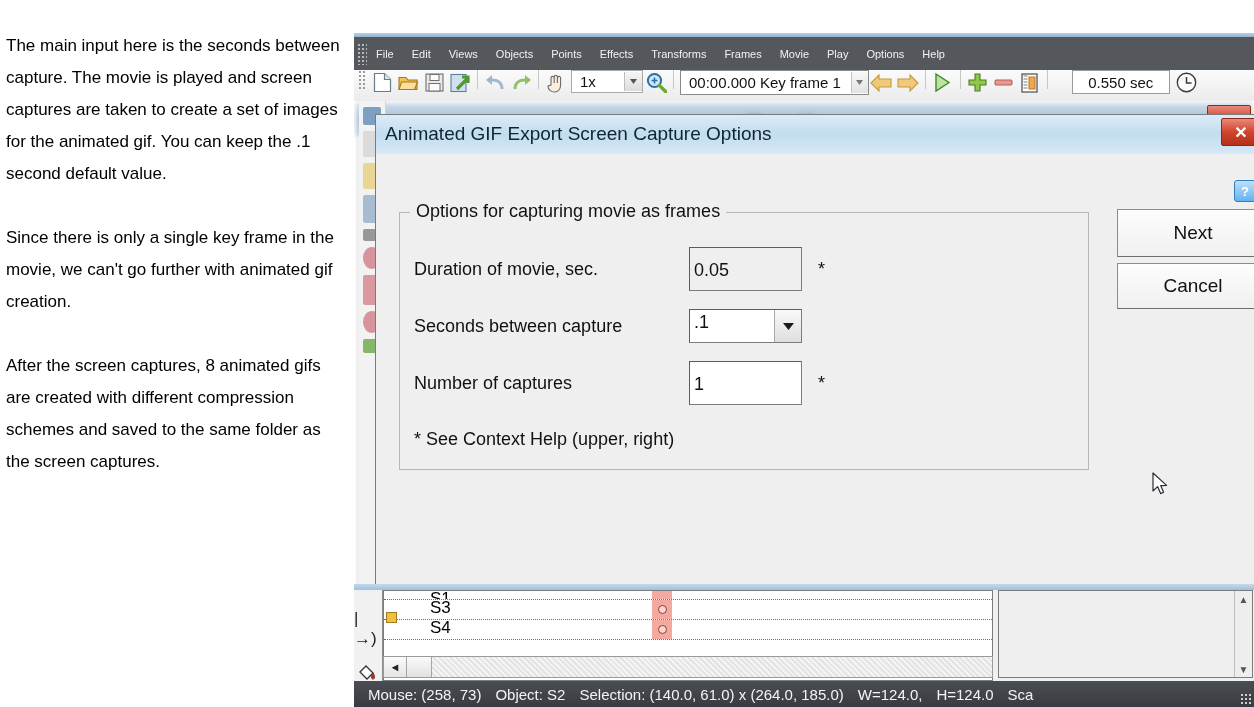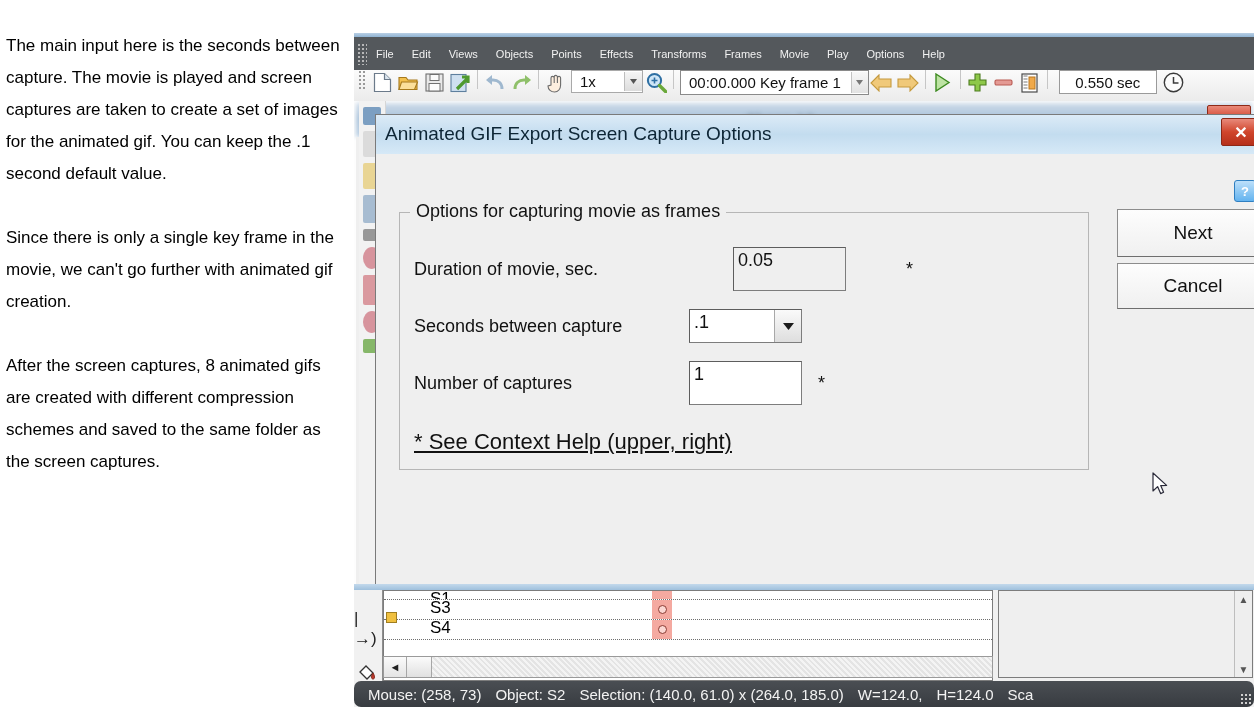--- a/index.html
+++ b/index.html
@@ -62,21 +62,21 @@
   }
   .kfbox{
     display:flex;align-items:center;height:23px;border:1px solid #8a8a8a;background:#fff;
     margin-left:2px;
   }
   .kfbox .val{padding:0 10px 0 8px;font-size:15px;color:#111;white-space:nowrap;}
   .kfbox .arrow{width:16px;height:21px;background:linear-gradient(#f8f8f8,#e2e2e2);
     border-left:1px solid #c3c3c3;display:flex;align-items:center;justify-content:center;}
   .secbox{
     height:22px;border:1px solid #9a9a9a;background:#fff;display:flex;align-items:center;
-    justify-content:center;width:96px;font-size:15px;color:#111;margin-left:7px;
+    justify-content:center;width:96px;font-size:15px;color:#111;margin-left:20px;
   }
 
   
   .canvas-bg{position:absolute;left:0;top:68px;width:900px;height:516px;background:#fdfdfd;overflow:hidden;}
   .inner-title{
     position:absolute;left:2px;top:2px;right:2px;height:34px;
     background:linear-gradient(#cfdcea,#a9c2da 45%,#b9cee2);
     filter:blur(2.2px);
   }
   .inner-title-text{
@@ -131,33 +131,33 @@
   }
   #grp-options{left:23px;top:58px;width:688px;height:256px;}
   #grp-folder{left:23px;top:334px;width:688px;height:104px;}
 
   .row{position:absolute;display:flex;align-items:center;}
   .fld-label{font-size:18px;color:#111;}
 
   .textbox{
     border:1px solid #7d7d7d;border-top-color:#5d5d5d;border-left-color:#5d5d5d;
     background:#ffffff;font-size:18px;color:#111;
-    display:flex;align-items:flex-start;padding:2px 0 0 4px;box-sizing:border-box;
+    display:flex;align-items:flex-start;padding:12px 0 0 4px;box-sizing:border-box;
   }
   .textbox.readonly{background:#efefef;}
   .combobox{
     border:1px solid #7d7d7d;border-top-color:#5d5d5d;border-left-color:#5d5d5d;
     background:#ffffff;display:flex;align-items:stretch;box-sizing:border-box;
   }
   .combobox .cval{flex:1;font-size:18px;color:#111;padding:2px 0 0 4px;}
   .combobox .cbtn{
     width:26px;background:linear-gradient(#fafafa,#dedede);
     border-left:1px solid #a8a8a8;display:flex;align-items:center;justify-content:center;
   }
-  .note{position:absolute;font-size:22px;color:#111;text-decoration:underline;}
+  .note{position:absolute;font-size:18px;color:#111;}
 
   .folder-btn{position:absolute;width:24px;height:22px;display:flex;align-items:center;justify-content:center;cursor:default;}
 
   
   .dbtn{
     position:absolute;background:linear-gradient(#fdfdfd,#f0f0f0);
     border:1px solid #8c8c8c;border-bottom-color:#6e6e6e;border-right-color:#6e6e6e;
     display:flex;align-items:center;justify-content:center;
     font-size:19px;color:#111;cursor:default;
   }
@@ -185,21 +185,21 @@
      repeating-linear-gradient(45deg,#f4f4f4 0 2px,#e4e4e4 2px 4px);}
   .tl-right{position:absolute;left:644px;top:6px;width:255px;height:88px;background:#efefef;border:1px solid #7c7c7c;box-sizing:border-box;}
   .tl-vbar{position:absolute;right:0;top:0;width:17px;height:100%;background:#eeeeee;border-left:1px solid #bdbdbd;}
   .vb-arrow{height:16px;display:flex;align-items:center;justify-content:center;font-size:10px;color:#555;}
 
   
   .statusbar{
     position:absolute;left:354px;top:681px;width:900px;height:26px;
     background:linear-gradient(#4a4e53,#383c41);
     display:flex;align-items:center;color:#f3f3f3;font-size:15px;
-    white-space:nowrap;overflow:hidden;border-radius:7px;
+    white-space:nowrap;overflow:hidden;
   }
   .statusbar .sitem{margin-left:14px;}
   .grip-br{position:absolute;right:2px;bottom:2px;width:12px;height:12px;
     background-image:radial-gradient(circle,#cfcfcf 1px, transparent 1.2px);
     background-size:4px 4px;}
 
   
   .cursor{position:absolute;left:1152px;top:472px;width:18px;height:26px;}
 
   
@@ -396,21 +396,21 @@
     </div>
     <div class="dlg-close">✕</div>
 
     <div class="dlg-body">
 
       <div class="help-icon">?</div>
 
       <div class="group" id="grp-options">
         <div class="legend">Options for capturing movie as frames</div>
 
-        <div class="row" style="left:14px;top:34px;width:660px;gap:44px;">
+        <div class="row" style="left:14px;top:34px;width:660px;">
           <div class="fld-label" style="width:275px">Duration of movie, sec.</div>
           <div class="textbox readonly" style="width:113px;height:44px;">0.05</div>
           <div class="fld-label" style="margin-left:16px">*</div>
         </div>
 
         <div class="row" style="left:14px;top:96px;width:660px;">
           <div class="fld-label" style="width:275px">Seconds between capture</div>
           <div class="combobox" style="width:113px;height:34px;">
             <div class="cval">.1</div>
             <div class="cbtn">

